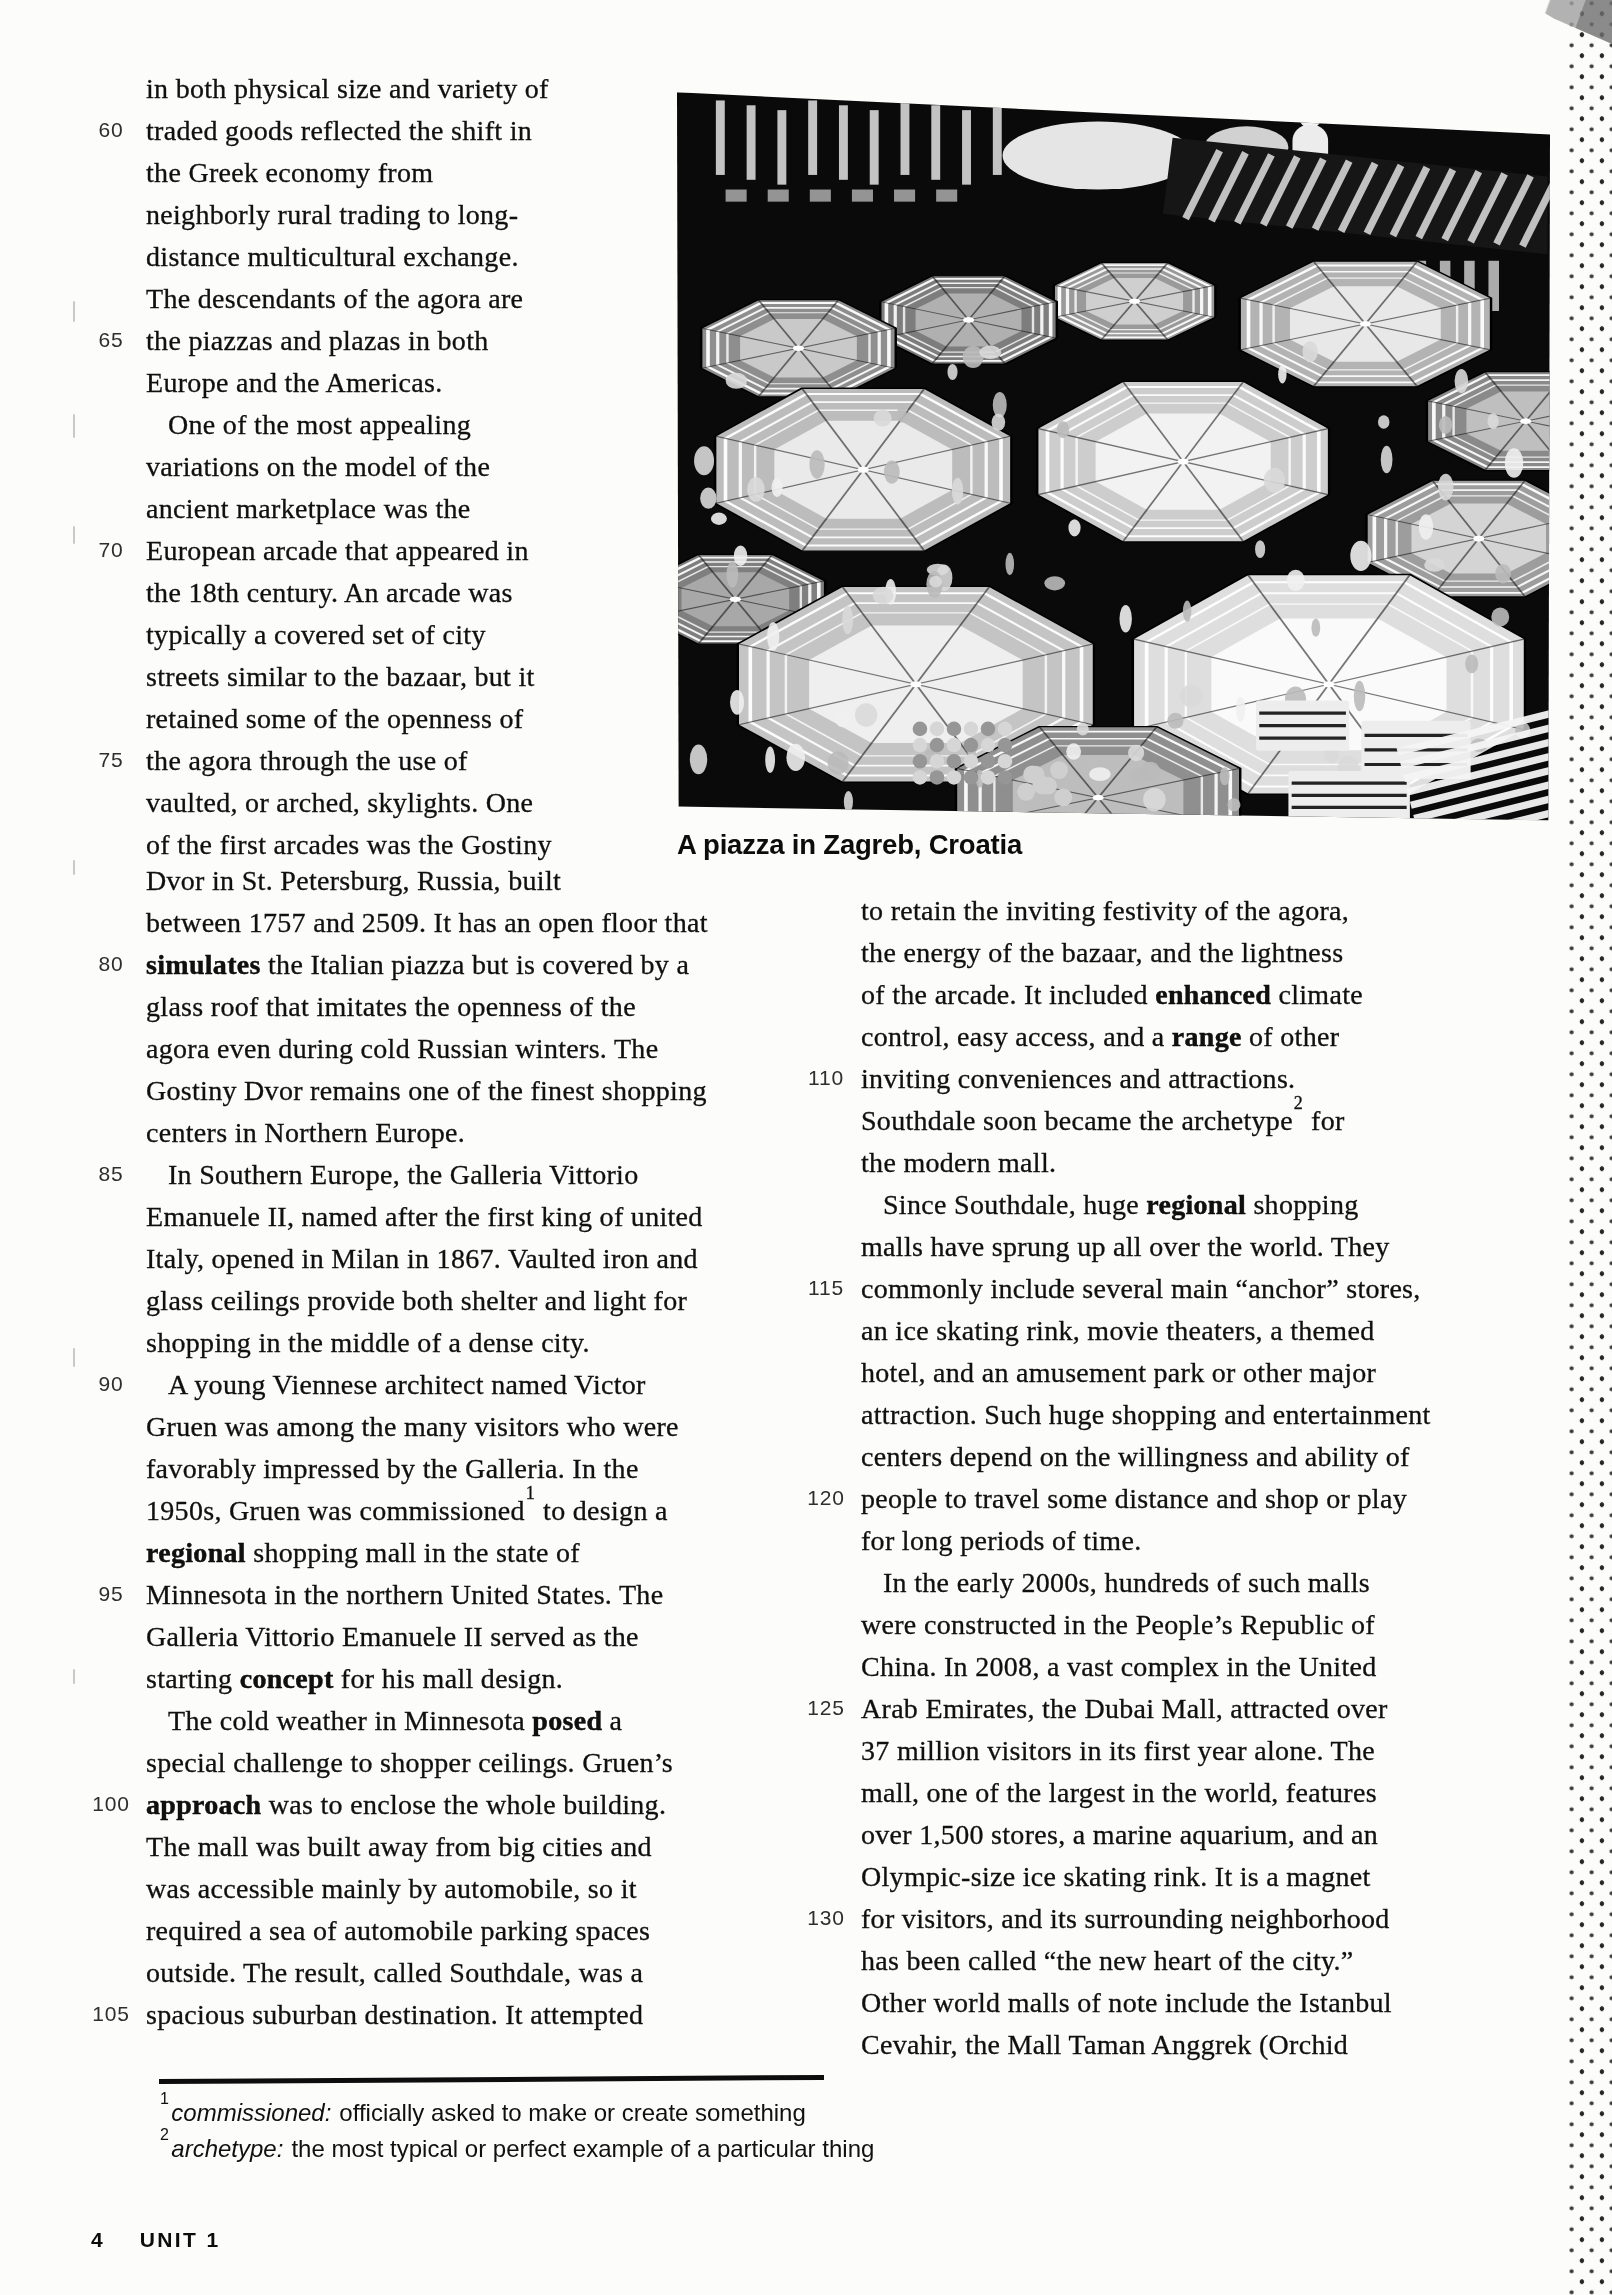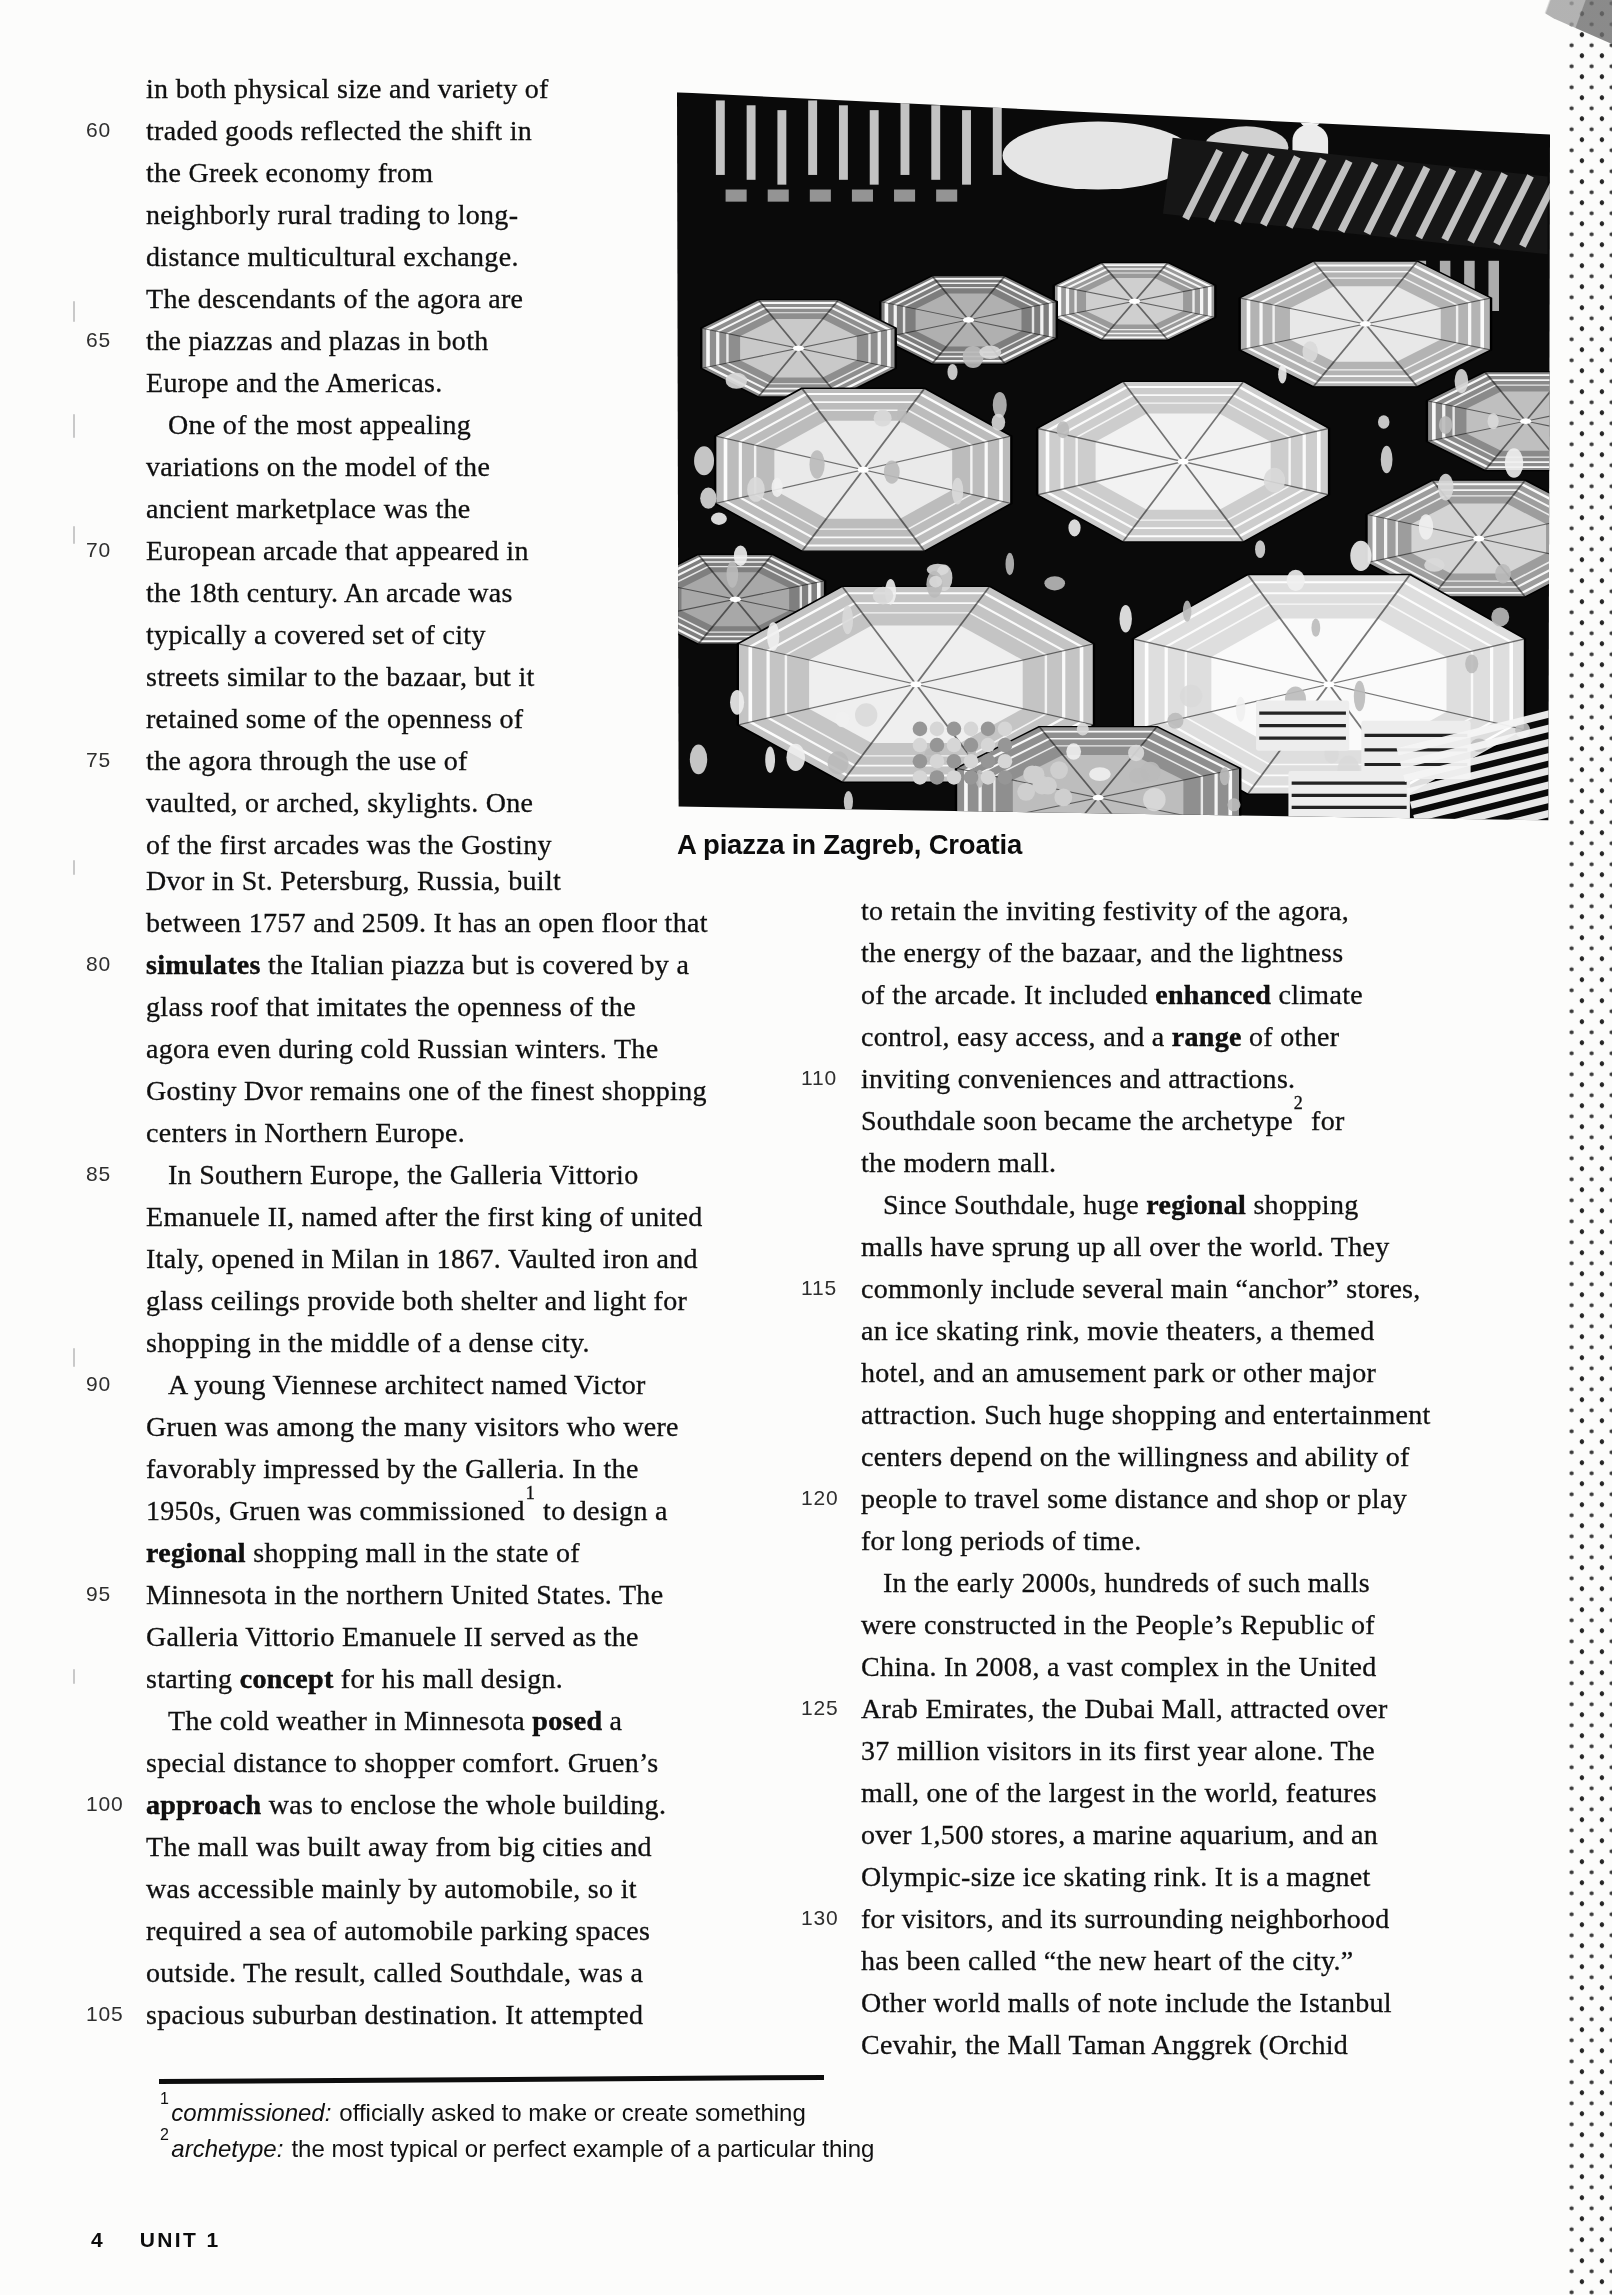--- a/index.html
+++ b/index.html
@@ -16,21 +16,21 @@
   .tline{position:relative;height:42px;white-space:nowrap;}
   .ltext{
     position:absolute;left:60px;top:0;
     font-size:28px;letter-spacing:0.3px;line-height:42px;
     -webkit-text-stroke:0.3px #101010;
   }
   .tline.indent .ltext{left:82px;}
   .ltext b{font-weight:700;-webkit-text-stroke:0.4px #000;}
   .ltext sup{font-size:18px;line-height:0;position:relative;top:-10.5px;margin:0 0.8px;}
   .lnum{
-    position:absolute;left:0;top:8px;width:50px;text-align:left;
+    position:absolute;left:0;top:8px;width:50px;text-align:center;
     font-family:"Liberation Sans", sans-serif;font-size:21px;color:#2e2e2e;letter-spacing:0.8px;
   }
   
   #photo{
     position:absolute;left:677px;top:81px;width:873px;height:741px;
   }
   #photo svg{display:block;width:100%;height:100%;}
   #caption{
     position:absolute;left:677px;top:829px;
     font-family:"Liberation Sans", sans-serif;font-weight:700;
@@ -599,21 +599,21 @@
     <div class="tline">
       <span class="ltext"><span>Galleria Vittorio Emanuele II served as the</span></span>
     </div>
     <div class="tline">
       <span class="ltext"><span>starting </span><b>concept</b><span> for his mall design.</span></span>
     </div>
     <div class="tline indent">
       <span class="ltext"><span>The cold weather in Minnesota </span><b>posed</b><span> a</span></span>
     </div>
     <div class="tline">
-      <span class="ltext"><span>special distance to shopper comfort. Gruen’s</span></span>
+      <span class="ltext"><span>special challenge to shopper ceilings. Gruen’s</span></span>
     </div>
     <div class="tline">
       <span class="lnum">100</span>
       <span class="ltext"><b>approach</b><span> was to enclose the whole building.</span></span>
     </div>
     <div class="tline">
       <span class="ltext"><span>The mall was built away from big cities and</span></span>
     </div>
     <div class="tline">
       <span class="ltext"><span>was accessible mainly by automobile, so it</span></span>

